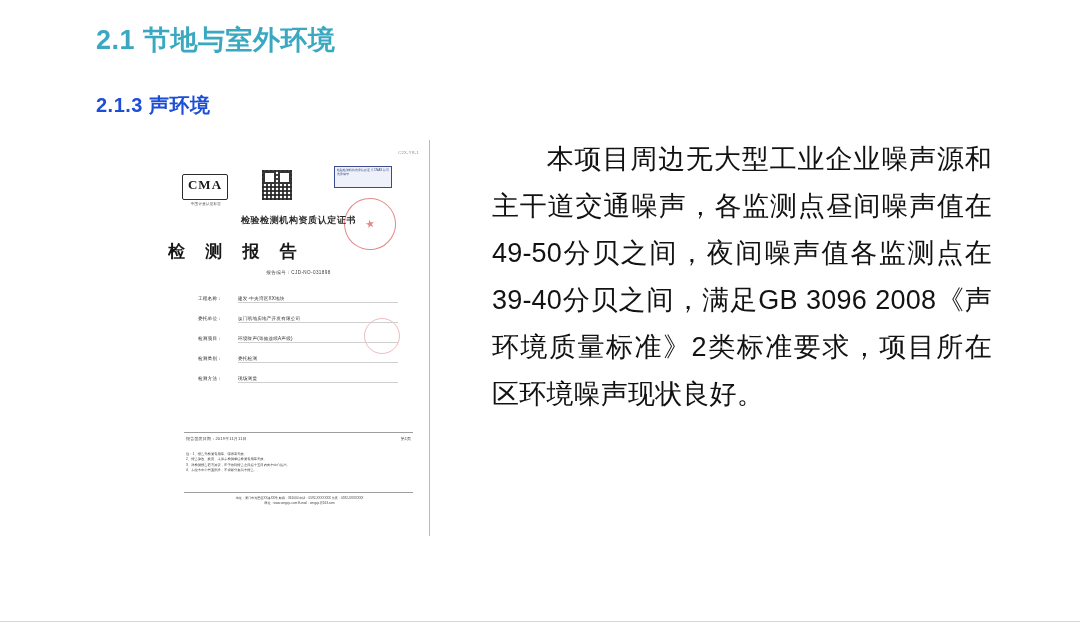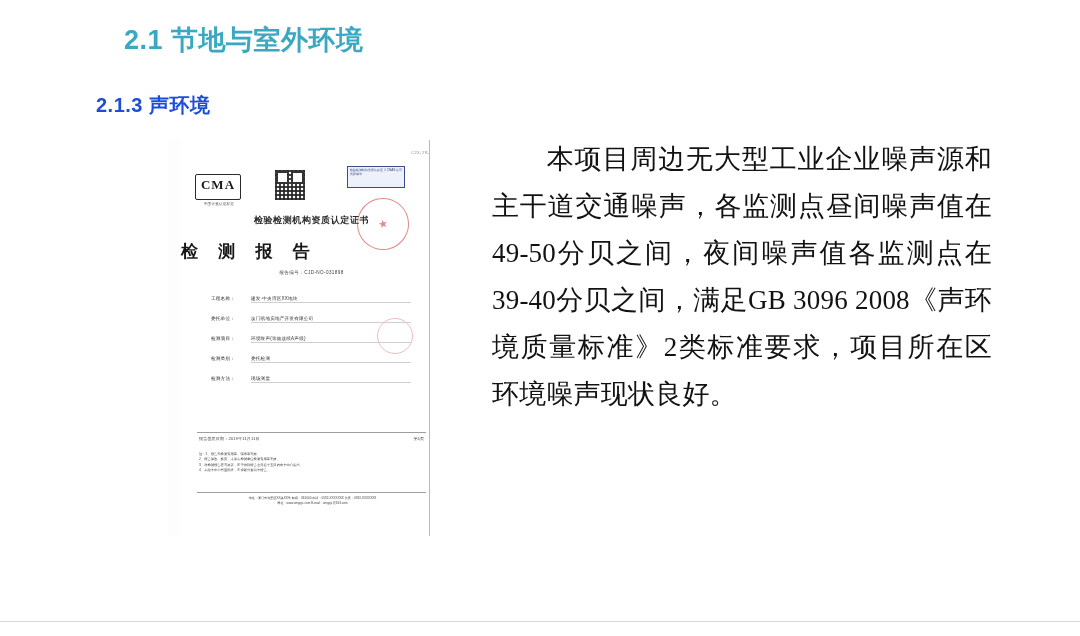--- a/index.html
+++ b/index.html
@@ -32,21 +32,20 @@
   }
   .heading-1 {
     position: absolute;
     left: 96px;
     top: 22px;
     font-size: 27px;
     font-weight: bold;
     color: #3aa8c1;
     letter-spacing: 0.5px;
     white-space: nowrap;
-    margin-left: 28px;
   }
   .heading-2 {
     position: absolute;
     left: 96px;
     top: 92px;
     font-size: 20px;
     font-weight: bold;
     color: #1d4ed8;
     letter-spacing: 0.5px;
     white-space: nowrap;
@@ -58,21 +57,21 @@
     top: 140px;
     width: 262px;
     height: 396px;
     background: #fdfdfd;
     border-right: 1px solid #b9b9b9;
     box-sizing: border-box;
     overflow: hidden;
   }
   .doc-page {
     position: absolute;
-    left: 13px; top: 0;
+    left: 0; top: 0;
     width: 100%;
     height: 100%;
     background: #ffffff;
   }
   .doc-corner-code {
     position: absolute;
     right: 10px;
     top: 10px;
     font-size: 4px;
     color: #8a8a8a;
@@ -287,21 +286,21 @@
   .body-text {
     position: absolute;
     left: 492px;
     top: 136px;
     width: 500px;
     font-size: 27px;
     line-height: 47px;
     color: #121212;
     text-align: justify;
     letter-spacing: 0.2px;
-    font-family: Liberation Serif, serif;
+    font-family: Liberation Sans, sans-serif;
   }
   .body-text .indent { display: inline-block; width: 54px; }
 </style>
 </head>
 <body>
 
 <div class="slide">
 
   <div class="heading-1">2.1 节地与室外环境</div>
   <div class="heading-2">2.1.3  声环境</div>

